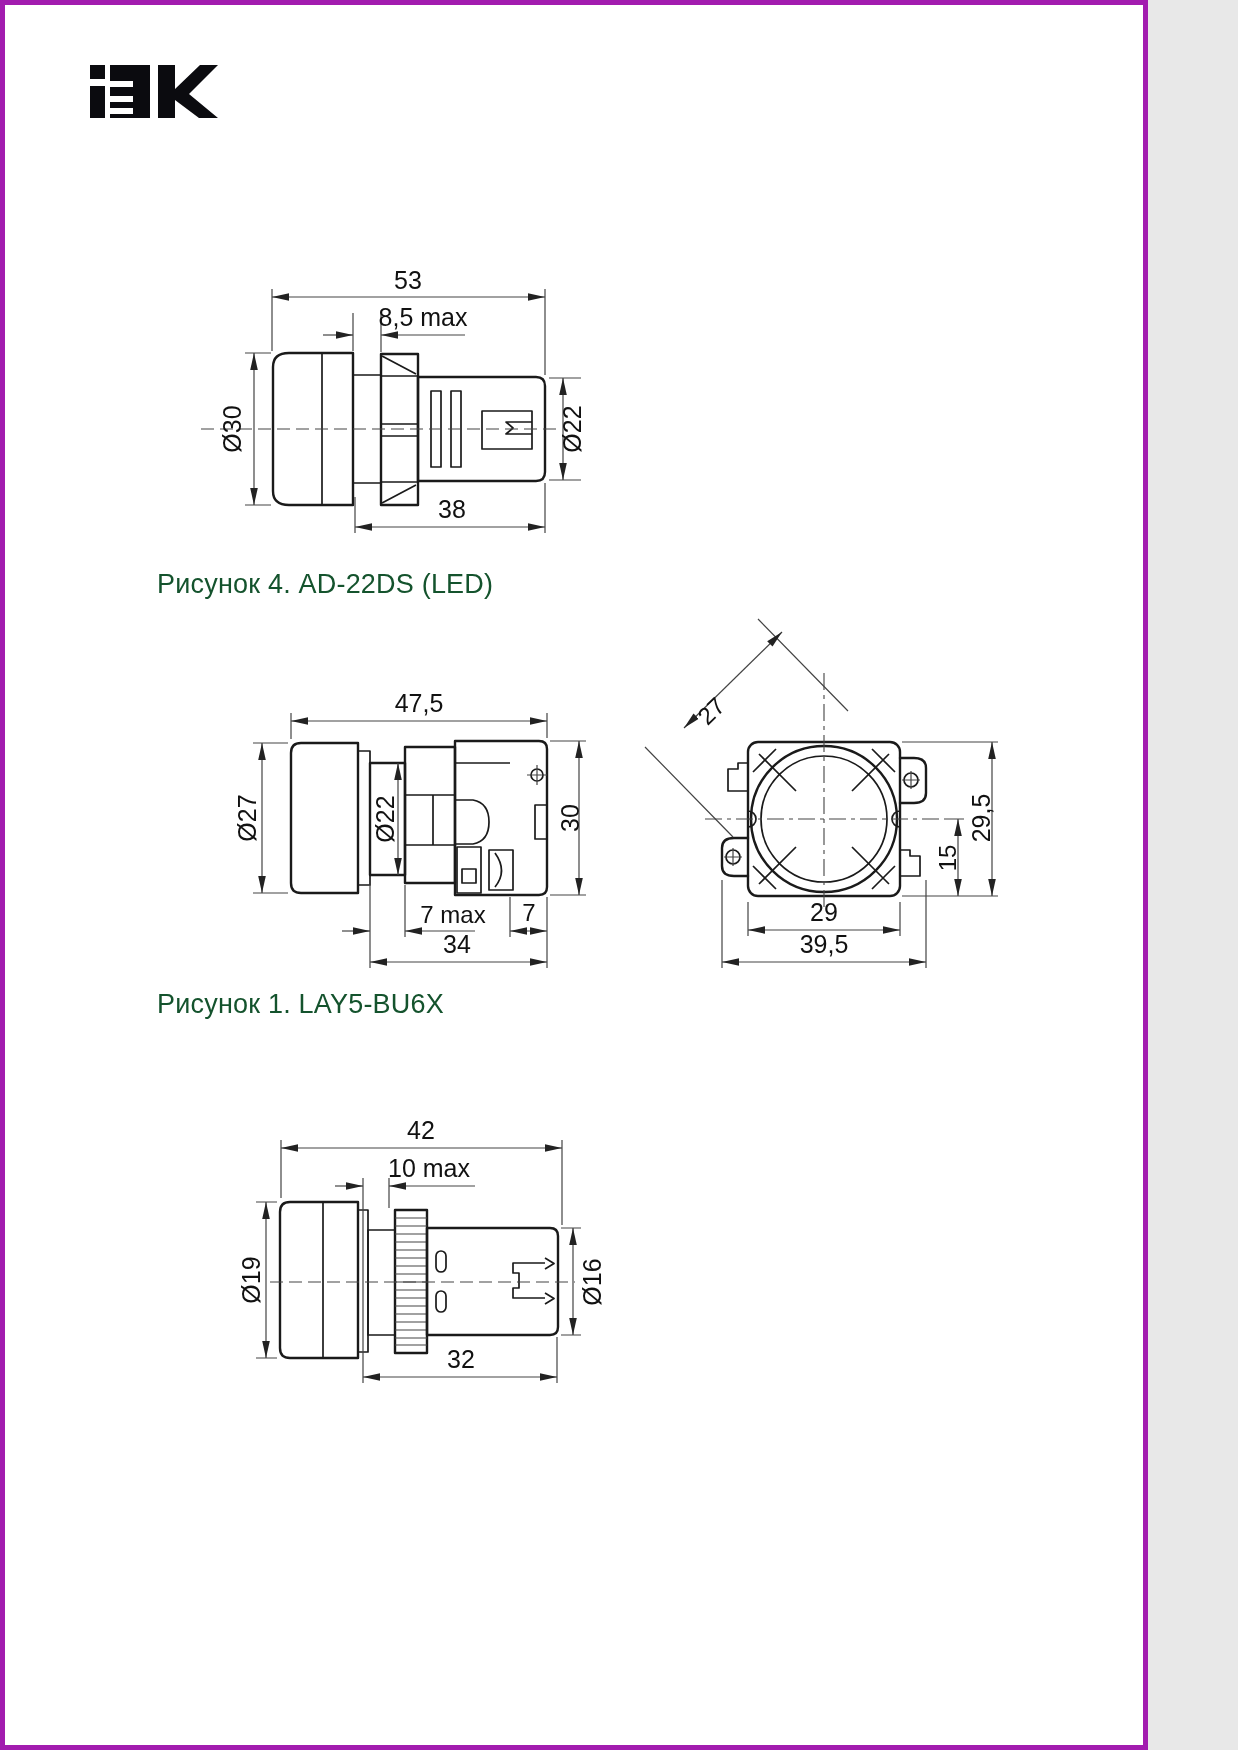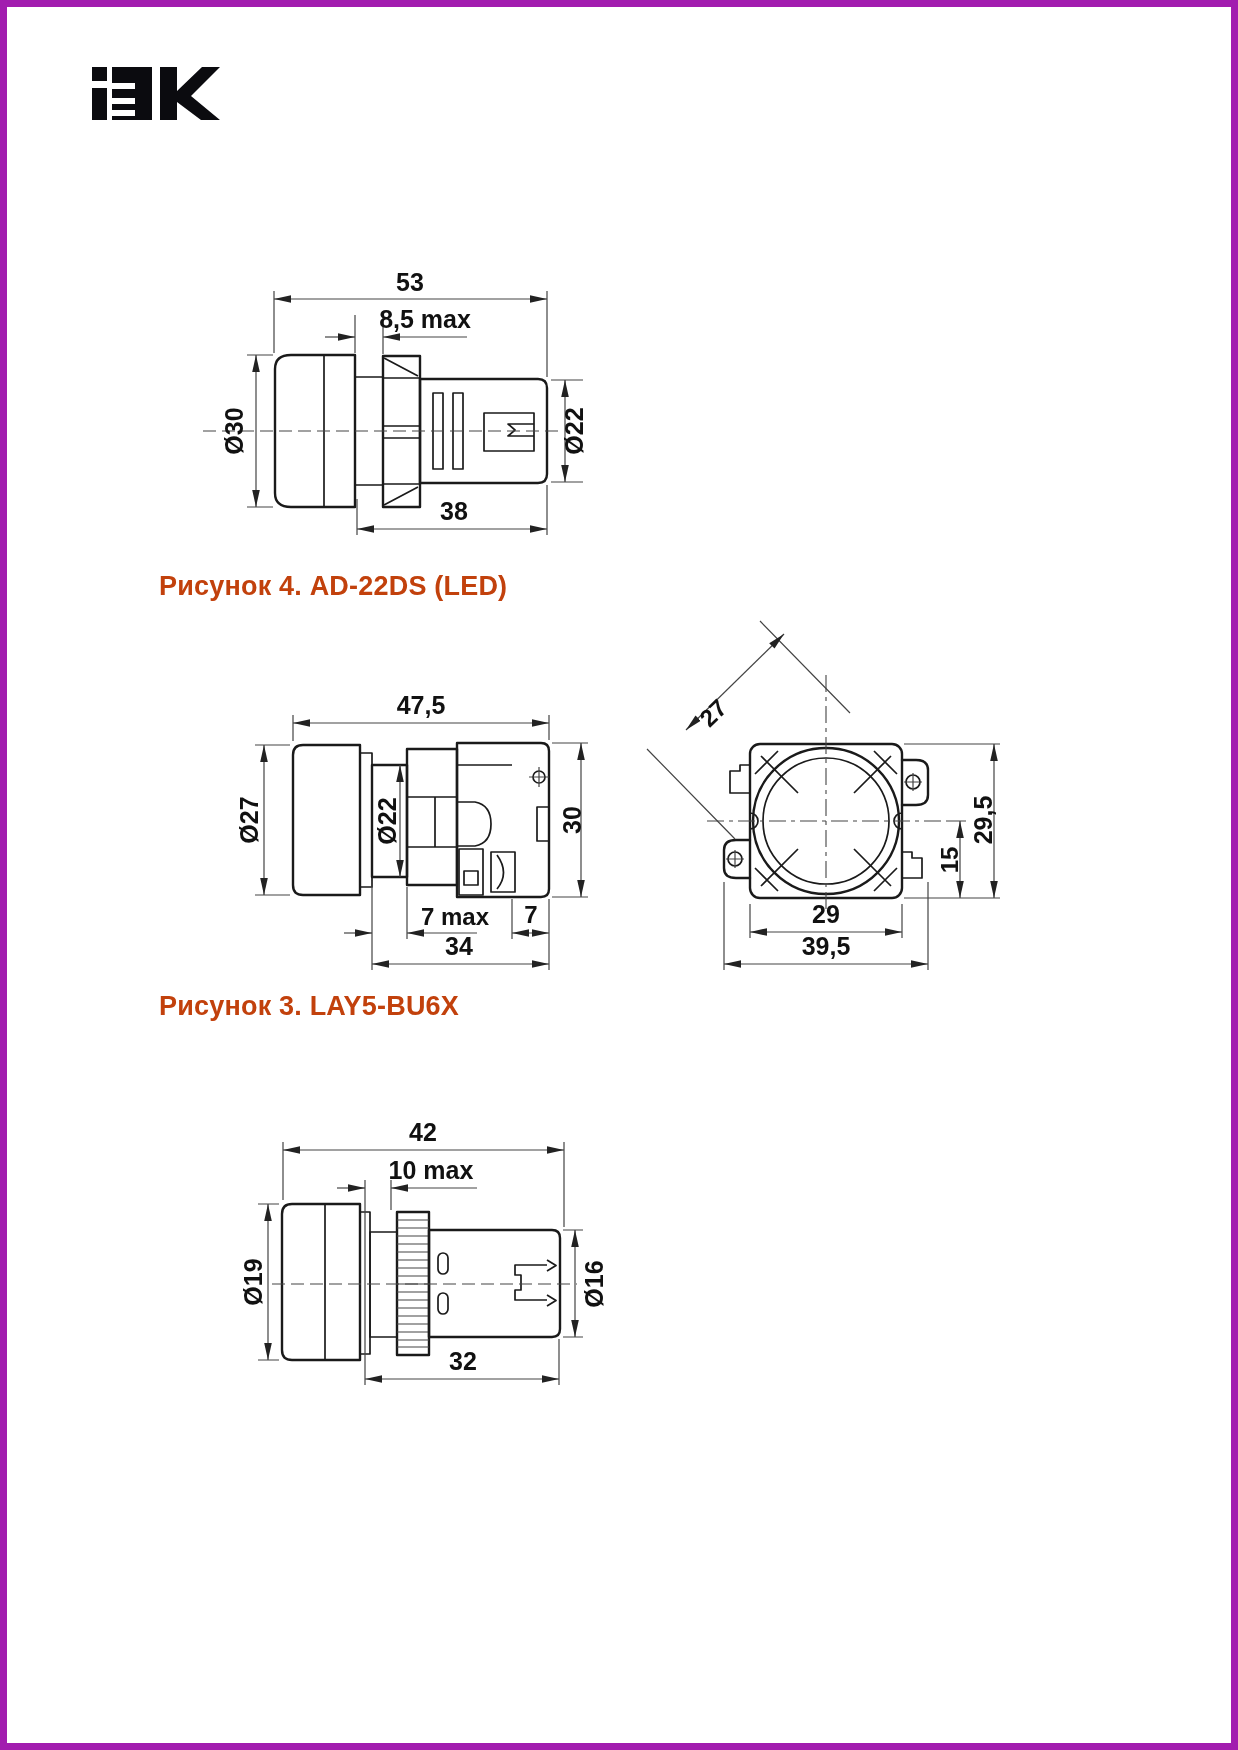--- a/index.html
+++ b/index.html
@@ -1,19 +1,19 @@
 <!DOCTYPE html>
 <html><head>
 <meta charset="utf-8">
 <style>
   html,body{margin:0;padding:0;background:#e8e8e8;}
-  .page{position:relative;width:1238px;height:1750px;background:#fff;border:7px solid #a21caf;
-        box-sizing:border-box;overflow:hidden;font-family:"Liberation Sans",sans-serif;font-weight:bold;}
+  .page{position:relative;width:1148px;height:1750px;background:#fff;border:5px solid #a21caf;
+        box-sizing:border-box;overflow:hidden;font-family:"Liberation Sans",sans-serif;}
   .abs{position:absolute;}
-  .caption{position:absolute;font-size:27px;color:#c2410c;letter-spacing:0.2px;white-space:nowrap;}
+  .caption{position:absolute;font-size:27px;color:#14532d;letter-spacing:0.2px;white-space:nowrap;}
   svg{position:absolute;overflow:visible;}
   svg text{font-family:"Liberation Sans",sans-serif;fill:#111;}
   .dim{font-size:25px;}
   .dimsm{font-size:24px;}
   .outl{stroke:#1a1a1a;fill:none;stroke-width:2.4;stroke-linejoin:round;stroke-linecap:round;}
   .det{stroke:#1a1a1a;fill:none;stroke-width:1.7;stroke-linejoin:round;}
   .dln{stroke:#444;fill:none;stroke-width:1.2;}
   .cen{stroke:#444;fill:none;stroke-width:1.2;stroke-dasharray:13 6;}
   .cdot{stroke:#444;fill:none;stroke-width:1.1;stroke-dasharray:17 5 4 5;}
 </style>
@@ -147,21 +147,21 @@
       <path class="dln" d="M717,875 V963 M921,875 V963"></path>
       <line class="dln" x1="717" y1="957" x2="921" y2="957" marker-start="url(#ah)" marker-end="url(#ah)"></line>
       <text class="dim" x="819" y="948" text-anchor="middle">39,5</text>
       <path class="dln" d="M940,814 H959 M897,891 H993 M897,737 H993"></path>
       <line class="dln" x1="953" y1="814" x2="953" y2="891" marker-start="url(#ah)" marker-end="url(#ah)"></line>
       <text class="dimsm" transform="rotate(-90 943 853)" x="943" y="861" text-anchor="middle">15</text>
       <line class="dln" x1="987" y1="737" x2="987" y2="891" marker-start="url(#ah)" marker-end="url(#ah)"></line>
       <text class="dim" transform="rotate(-90 977 813)" x="977" y="821" text-anchor="middle">29,5</text>
     </g>
   </svg>
-  <div class="caption" style="left:152px;top:984px;">Рисунок 3. LAY5-BU6X</div>
+  <div class="caption" style="left:152px;top:984px;">Рисунок 1. LAY5-BU6X</div>
 
   <svg class="abs" style="left:210px;top:1110px;" width="400" height="290" viewBox="210 1110 400 290">
     <g>
       <path class="outl" d="M353,1197 H285 Q275,1197 275,1207 V1343 Q275,1353 285,1353 H353 Z"></path>
       <path class="det" d="M318,1197 V1353"></path>
       <rect class="det" x="353" y="1205" width="10" height="142"></rect>
       <rect class="det" x="363" y="1225" width="27" height="105"></rect>
       <rect class="outl" x="390" y="1205" width="32" height="143" stroke-width="2"></rect>
       <path class="dln" stroke-width="1.1" d="M390,1213 H422 M390,1221 H422 M390,1229 H422 M390,1237 H422 M390,1245 H422 M390,1253 H422 M390,1261 H422 M390,1269 H422 M390,1277 H422 M390,1285 H422 M390,1293 H422 M390,1301 H422 M390,1309 H422 M390,1317 H422 M390,1325 H422 M390,1333 H422 M390,1340 H422"></path>
       <path class="outl" d="M422,1223 H545 Q553,1223 553,1231 V1322 Q553,1330 545,1330 H422 Z"></path>

